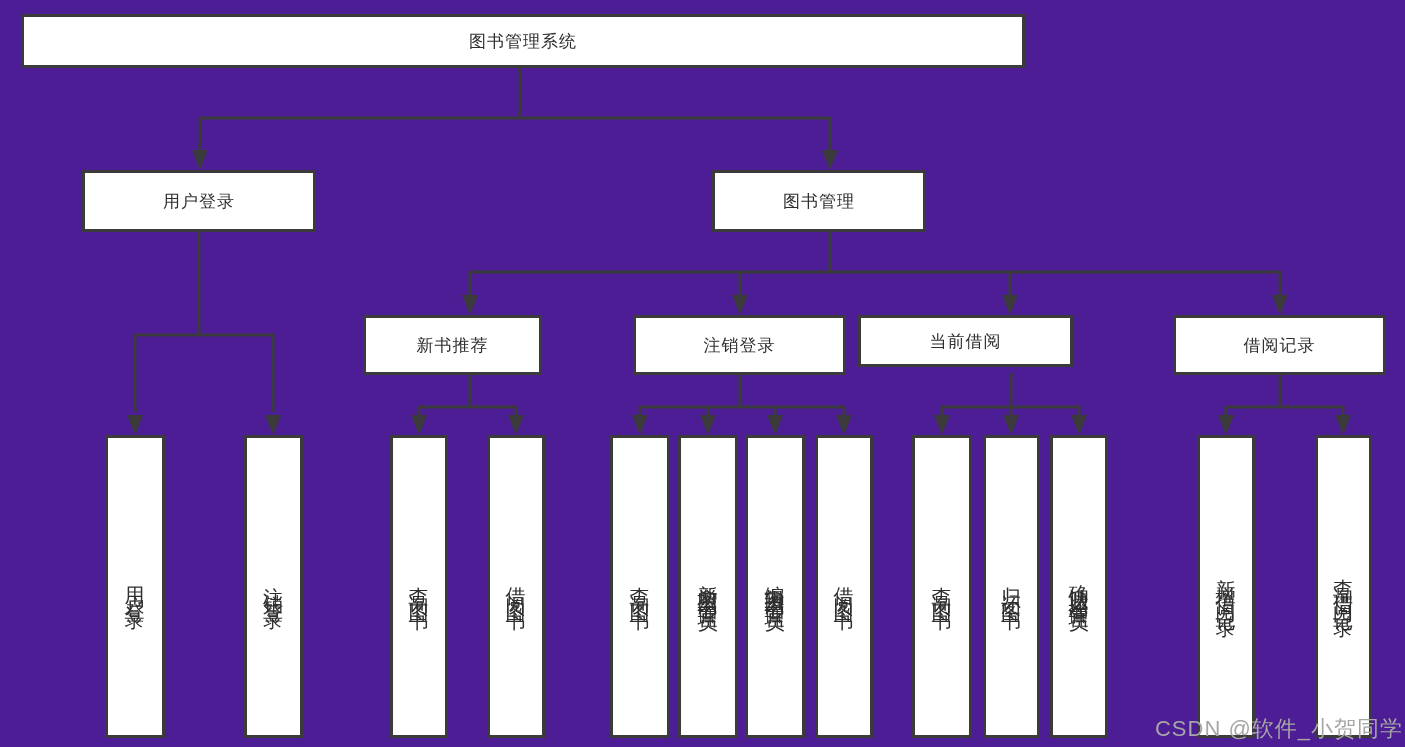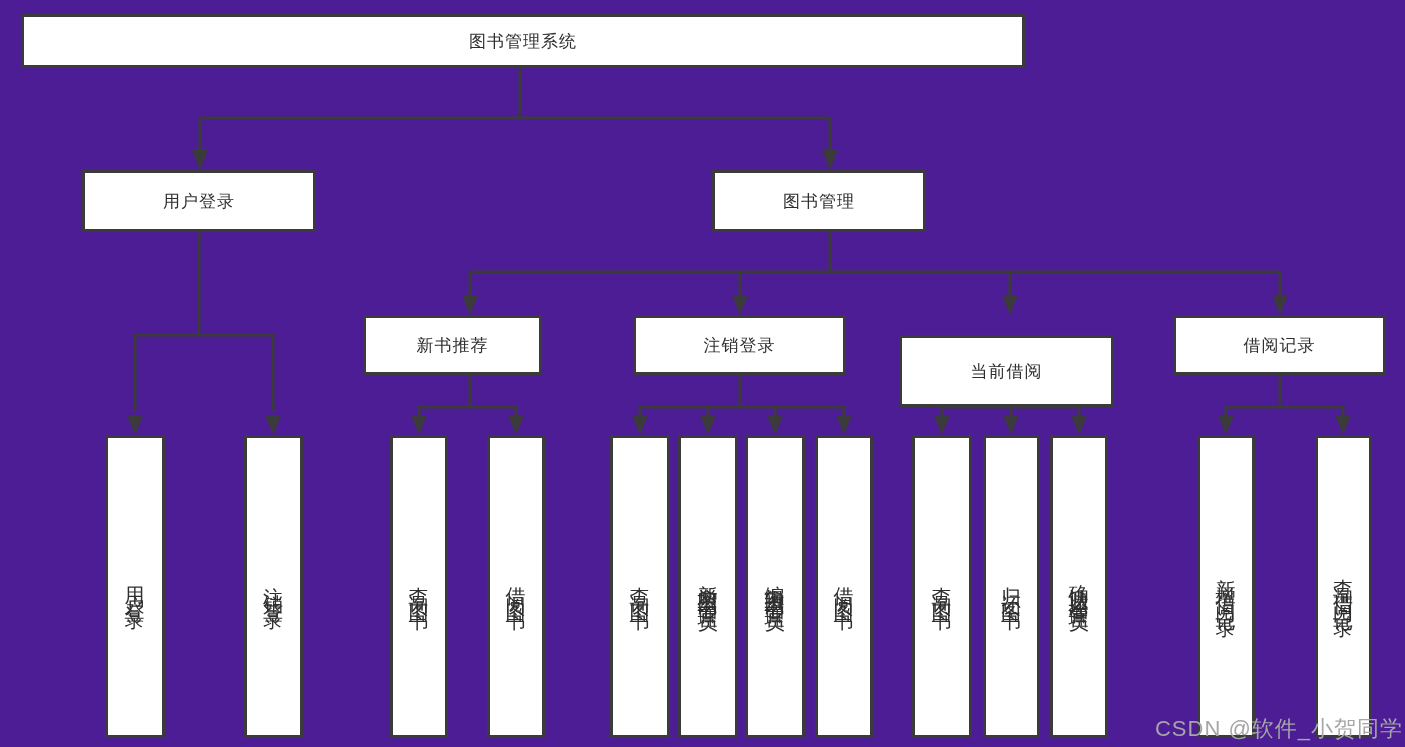--- a/index.html
+++ b/index.html
@@ -83,21 +83,21 @@
     </g>
   </svg>
 
   <div class="node h-node" style="left:21px;top:14px;width:1004px;height:54px;">图书管理系统</div>
 
   <div class="node h-node" style="left:82px;top:170px;width:234px;height:62px;">用户登录</div>
   <div class="node h-node" style="left:712px;top:170px;width:214px;height:62px;">图书管理</div>
 
   <div class="node h-node" style="left:363px;top:315px;width:179px;height:60px;">新书推荐</div>
   <div class="node h-node" style="left:633px;top:315px;width:213px;height:60px;">注销登录</div>
-  <div class="node h-node" style="left:899px;top:315px;width:215px;height:72px;margin-top:20px;">当前借阅</div>
+  <div class="node h-node" style="left:858px;top:315px;width:215px;height:52px;">当前借阅</div>
   <div class="node h-node" style="left:1173px;top:315px;width:213px;height:60px;">借阅记录</div>
 
   <div class="node v-node" style="left:105px;top:435px;width:60px;height:303px;">
     <span>用户登录</span>
   </div>
   <div class="node v-node" style="left:244px;top:435px;width:59px;height:303px;">
     <span>注销登录</span>
   </div>
 
   <div class="node v-node" style="left:390px;top:435px;width:58px;height:303px;">

